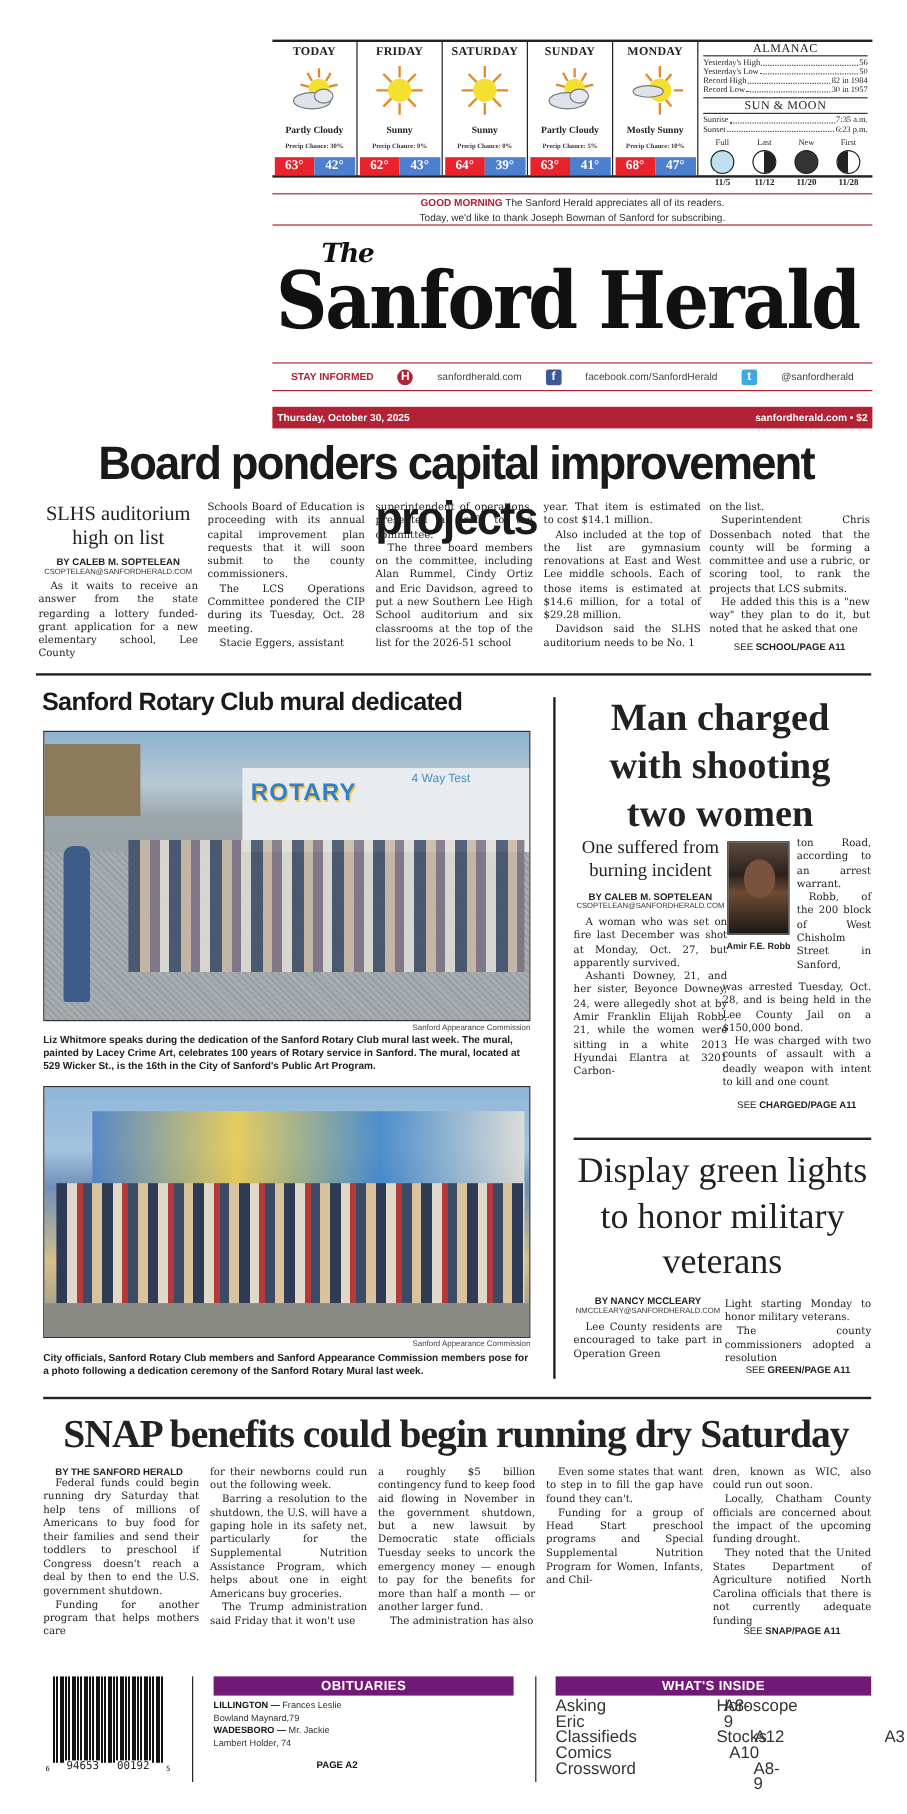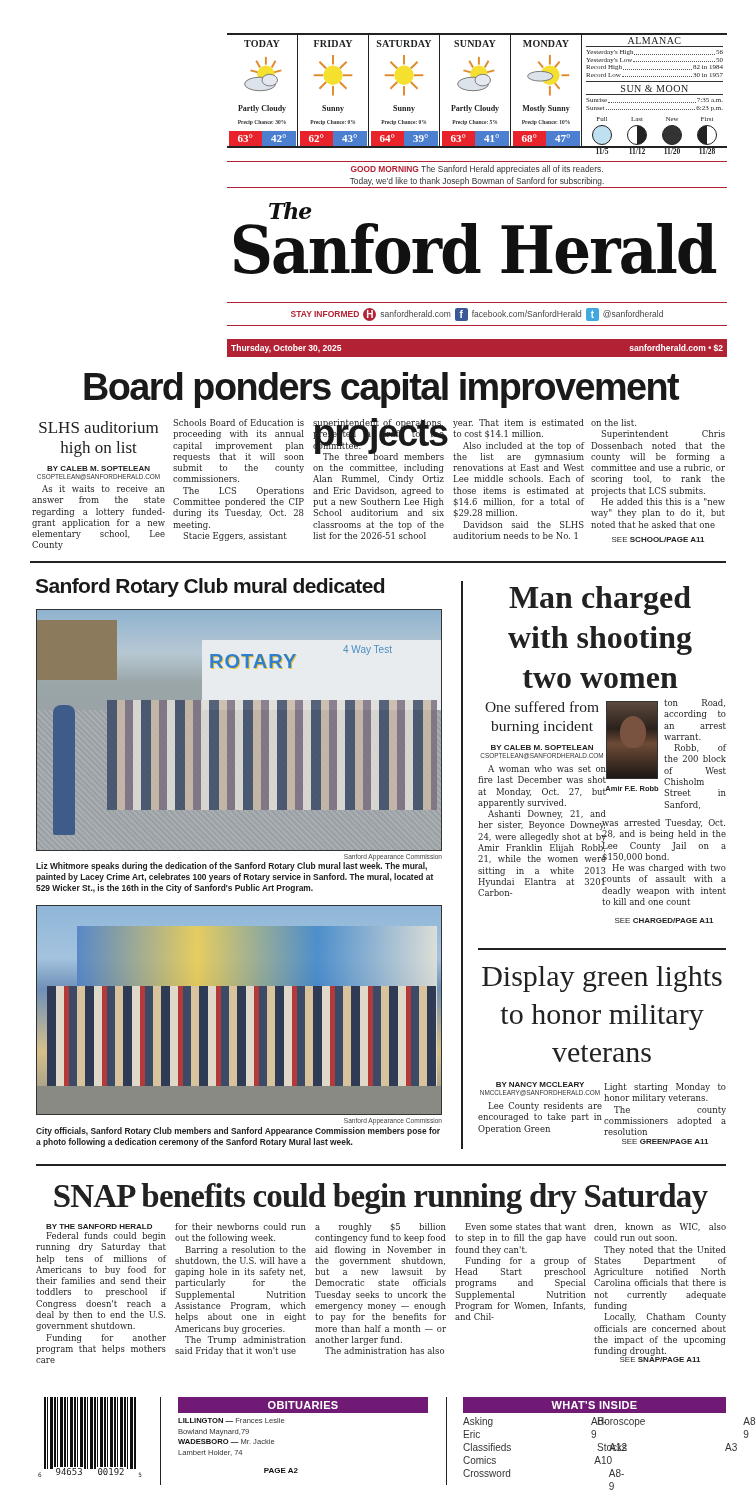--- a/index.html
+++ b/index.html
@@ -32,21 +32,21 @@
 
   
   .gm { left: 227px; top: 161px; width: 500px; height: 27px; border-top: 1px solid #b32234; border-bottom: 1px solid #b32234; text-align: center; font-family: "Liberation Sans", sans-serif; font-size: 8.4px; line-height: 12px; color: #333; padding-top: 1px; }
   .gm b { color: #b32234; }
 
   
   .masthead { left: 230px; top: 196px; width: 496px; height: 96px; }
   .mast-the { position: absolute; left: 38px; top: 2px; font-family: "DejaVu Serif", serif; font-weight: bold; font-size: 22px; color: #111; letter-spacing: -1px; font-style: italic; }
   .mast-name { position: absolute; left: 0; top: 14px; width: 496px; font-family: "DejaVu Serif", serif; font-weight: bold; font-size: 66px; line-height: 80px; color: #111; letter-spacing: -2px; white-space: nowrap; transform: scaleX(0.9); transform-origin: left; }
 
-  .stay { left: 227px; top: 302px; width: 500px; height: 24px; border-top: 1px solid #b32234; border-bottom: 1px solid #b32234; display: flex; align-items: center; justify-content: center; gap: 4px; font-family: "Liberation Sans", sans-serif; font-size: 8.5px; color: #444; }
+  .stay { left: 227px; top: 302px; width: 500px; height: 24px; border-top: 1px solid #b32234; border-bottom: 1px solid #b32234; display: flex; align-items: center; justify-content: center; gap: 20px; font-family: "Liberation Sans", sans-serif; font-size: 8.5px; color: #444; }
   .stay .lbl { color: #b32234; font-weight: bold; }
   .si { width: 13px; height: 13px; border-radius: 2px; display: inline-flex; align-items: center; justify-content: center; color: #fff; font-size: 10px; font-weight: bold; }
 
   .dateline { left: 227px; top: 339px; width: 500px; height: 18px; background: #b32234; color: #fff; font-family: "Liberation Sans", sans-serif; font-weight: bold; font-size: 8.5px; display: flex; align-items: center; justify-content: space-between; padding: 0 4px; }
 
   .hl1 { left: 30px; top: 364px; width: 700px; text-align: center; font-family: "Liberation Sans", sans-serif; font-weight: bold; font-size: 39px; line-height: 46px; letter-spacing: -1.6px; color: #1a1a1a; transform: scaleX(0.97); }
 
   .col { font-family: "DejaVu Serif", serif; font-size: 8.5px; line-height: 11.3px; color: #222; text-align: justify; hyphens: auto; }
   .col p { text-indent: 10px; }
   .byline { font-family: "Liberation Sans", sans-serif; font-weight: bold; font-size: 8px; text-align: center; }
@@ -61,21 +61,21 @@
   .photo { border: 1px solid #333; overflow: hidden; }
   .credit { font-family: "Liberation Sans", sans-serif; font-size: 6.6px; color: #444; text-align: right; }
   .caption { font-family: "Liberation Sans", sans-serif; font-weight: bold; font-size: 8.4px; line-height: 11px; color: #222; }
 
   .hl-section { font-family: "Liberation Sans", sans-serif; font-weight: bold; font-size: 21px; letter-spacing: -0.6px; color: #1a1a1a; }
   .hl-serif { font-family: "Liberation Serif", serif; text-align: center; color: #222; }
 
   .box-head { background: #701a75; color: #fff; font-family: "Liberation Sans", sans-serif; font-weight: bold; font-size: 11px; text-align: center; height: 16px; line-height: 16px; letter-spacing: 0.3px; }
   .obit { font-family: "Liberation Sans", sans-serif; font-size: 7.6px; line-height: 10.5px; color: #333; }
   .obit b { color: #111; }
-  .inside-row { display: flex; font-family: "Liberation Sans", sans-serif; font-size: 10px; line-height: 13px; color: #333; gap: 48px; }
+  .inside-row { display: flex; font-family: "Liberation Sans", sans-serif; font-size: 14px; line-height: 13px; color: #333; gap: 48px; }
   .inside-row .dots { flex: 1; border-bottom: 1px dotted #666; margin: 0 1px 4px; }
 </style>
 </head>
 <body>
 
 <div class="abs weather">
   <div class="wday">
     <div class="wday-name">TODAY</div>
     <svg class="wicon" viewBox="0 0 52 46">
       <g stroke="#e08a2a" stroke-width="2">
@@ -395,22 +395,22 @@
 <div class="abs col" style="left:315px; top:1222px; width:131px;">
   <p style="text-indent:0">a roughly $5 billion contingency fund to keep food aid flowing in November in the government shutdown, but a new lawsuit by Democratic state officials Tuesday seeks to uncork the emergency money — enough to pay for the benefits for more than half a month — or another larger fund.</p>
   <p>The administration has also</p>
 </div>
 <div class="abs col" style="left:455px; top:1222px; width:131px;">
   <p>Even some states that want to step in to fill the gap have found they can't.</p>
   <p>Funding for a group of Head Start preschool programs and Special Supplemental Nutrition Program for Women, Infants, and Chil-</p>
 </div>
 <div class="abs col" style="left:594px; top:1222px; width:132px;">
   <p style="text-indent:0">dren, known as WIC, also could run out soon.</p>
+  <p>Locally, Chatham County officials are concerned about the impact of the upcoming funding drought.</p>
   <p>They noted that the United States Department of Agriculture notified North Carolina officials that there is not currently adequate funding</p>
-  <p>Locally, Chatham County officials are concerned about the impact of the upcoming funding drought.</p>
 </div>
 <div class="abs see" style="left:594px; top:1355px; width:132px;">
   <span>SEE </span><b>SNAP/PAGE A11</b>
 </div>
 
 <div class="abs" style="left:38px; top:1397px; width:104px; height:88px;">
   <div style="position:absolute; left:6px; top:0; width:92px; height:72px; background:repeating-linear-gradient(90deg,#111 0 2px,#fff 2px 3px,#111 3px 4px,#fff 4px 6px,#111 6px 9px,#fff 9px 10px);"></div>
   <div style="position:absolute; left:0; top:70px; width:104px; display:flex; justify-content:space-between; font-family:'DejaVu Sans Mono',monospace; font-size:9px; background:transparent;">
     <span style="font-size:6px;margin-top:4px;">6</span>
     <span style="background:#fff;padding:0 1px;">94653</span>

